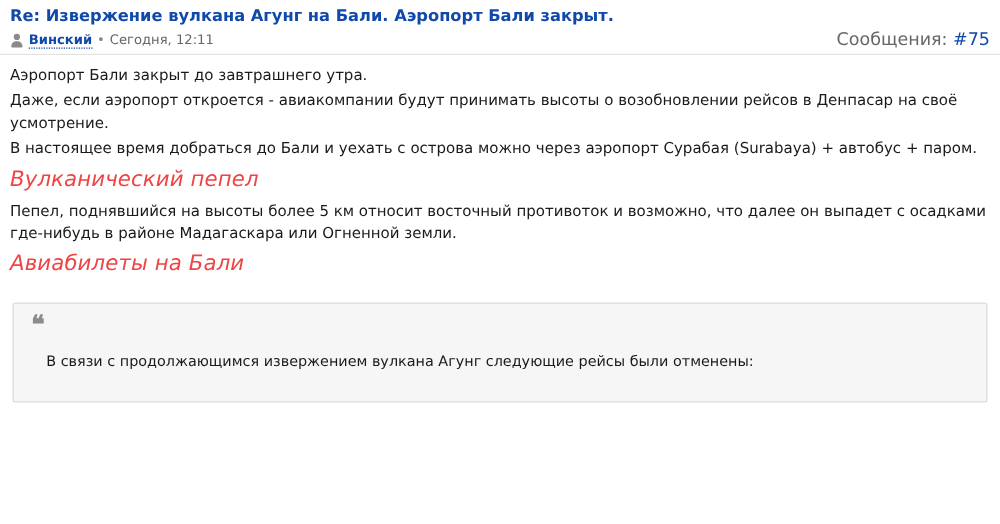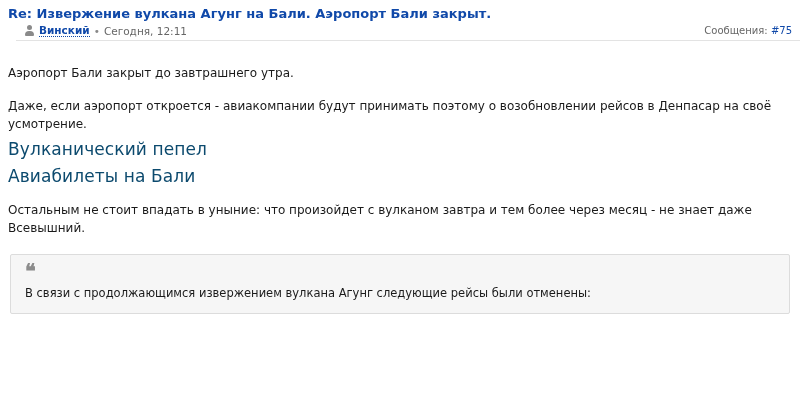--- a/index.html
+++ b/index.html
@@ -27,21 +27,20 @@
     font-weight: bold;
     color: #1049a9;
   }
   .meta-row {
     display: flex;
     align-items: center;
     padding: 1px 8px 3px 8px;
     font-size: 10.5px;
     color: #555555;
     border-bottom: 1px solid #e3e3e3;
-    margin-left: 16px;
   }
   .meta-left {
     display: flex;
     align-items: center;
     gap: 4px;
     flex: 1 1 auto;
     white-space: nowrap;
   }
   .avatar-icon {
     width: 11px;
@@ -74,62 +73,63 @@
     border-bottom: 1px dotted #1049a9;
   }
   .meta-sep {
     color: #888888;
   }
   .meta-date {
     color: #666666;
     text-align: right;
   }
   .meta-right {
-    font-size: 10px;
+    font-size: 14px;
     color: #666666;
     white-space: nowrap;
   }
   .meta-right .msg-num {
     color: #1049a9;
   }
   .content {
     padding: 8px 8px 0 8px;
   }
   .content p {
-    margin: 16px 0 3px 0;
+    margin: 0 0 3px 0;
     line-height: 1.45;
     font-size: 12px;
     color: #1a1a1a;
   }
   .spacer-sm { height: 6px; }
   h2.section-head {
     margin: 6px 0 7px 0;
     font-size: 17px;
     font-weight: normal;
-    color: #0c4a6e;
+    color: #ef4444;
     letter-spacing: 0.1px;
+    font-style: italic;
   }
   .quote-box {
     margin: 8px 2px 0 2px;
     background: #f6f6f6;
     border: 1px solid #dcdcdc;
     border-radius: 2px;
     padding: 6px 14px 10px 14px;
     position: relative;
   }
   .quote-mark {
     font-family: "DejaVu Serif", "Liberation Serif", serif;
     font-size: 20px;
     font-weight: bold;
     color: #8c8c8c;
     line-height: 1;
     margin-bottom: 4px;
   }
   .quote-box p {
-    margin: 0;
+    margin: 12px;
     font-size: 11.5px;
     line-height: 1.55;
     color: #1a1a1a;
   }
 </style>
 </head>
 <body>
 
 <div class="page">
 
@@ -147,26 +147,27 @@
     </div>
     <div class="meta-right">
       <span>Сообщения:</span>
       <span class="msg-num">#75</span>
     </div>
   </div>
 
   <div class="content">
 
     <p>Аэропорт Бали закрыт до завтрашнего утра.</p>
-    <p>Даже, если аэропорт откроется - авиакомпании будут принимать поэтому о возобновлении рейсов в Денпасар на своё усмотрение.</p>
+    <p>Даже, если аэропорт откроется - авиакомпании будут принимать высоты о возобновлении рейсов в Денпасар на своё усмотрение.</p>
+    <p>В настоящее время добраться до Бали и уехать с острова можно через аэропорт Сурабая (Surabaya) + автобус + паром.</p>
 
     <h2 class="section-head">Вулканический пепел</h2>
+    <p>Пепел, поднявшийся на высоты более 5 км относит восточный противоток и возможно, что далее он выпадет с осадками где-нибудь в районе Мадагаскара или Огненной земли.</p>
 
     <h2 class="section-head">Авиабилеты на Бали</h2>
-    <p>Остальным не стоит впадать в уныние: что произойдет с вулканом завтра и тем более через месяц - не знает даже Всевышний.</p>
 
     <div class="spacer-sm"></div>
 
     <div class="quote-box">
       <div class="quote-mark">❝</div>
       <p>В связи с продолжающимся извержением вулкана Агунг следующие рейсы были отменены:</p>
 
     </div>
 
   </div>

